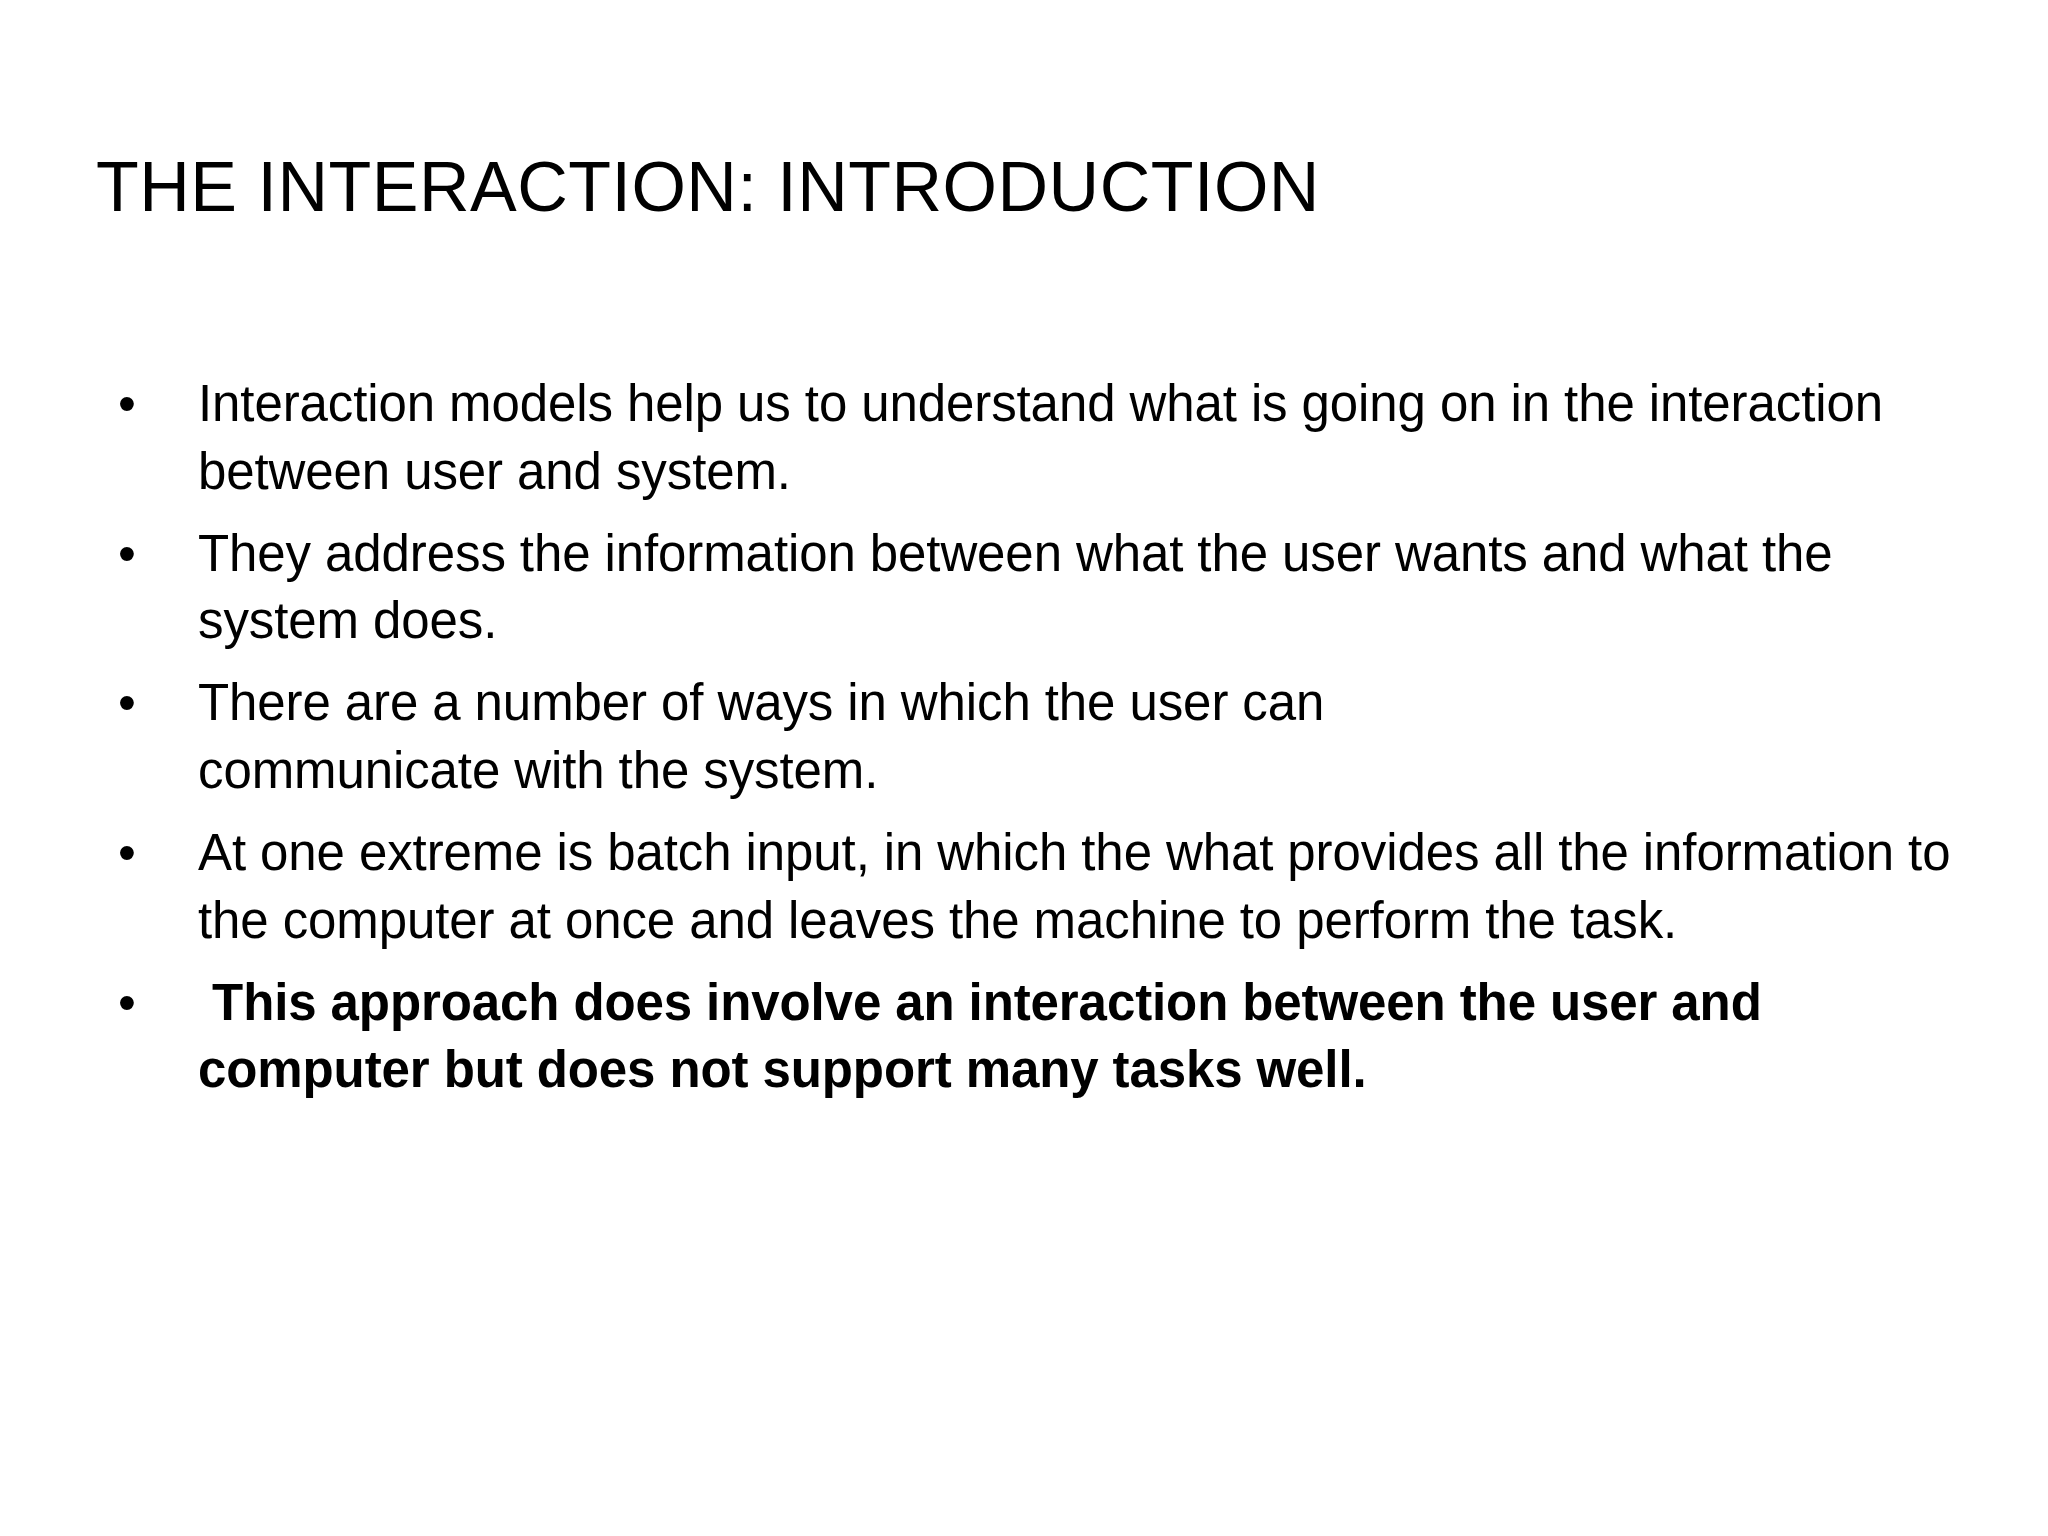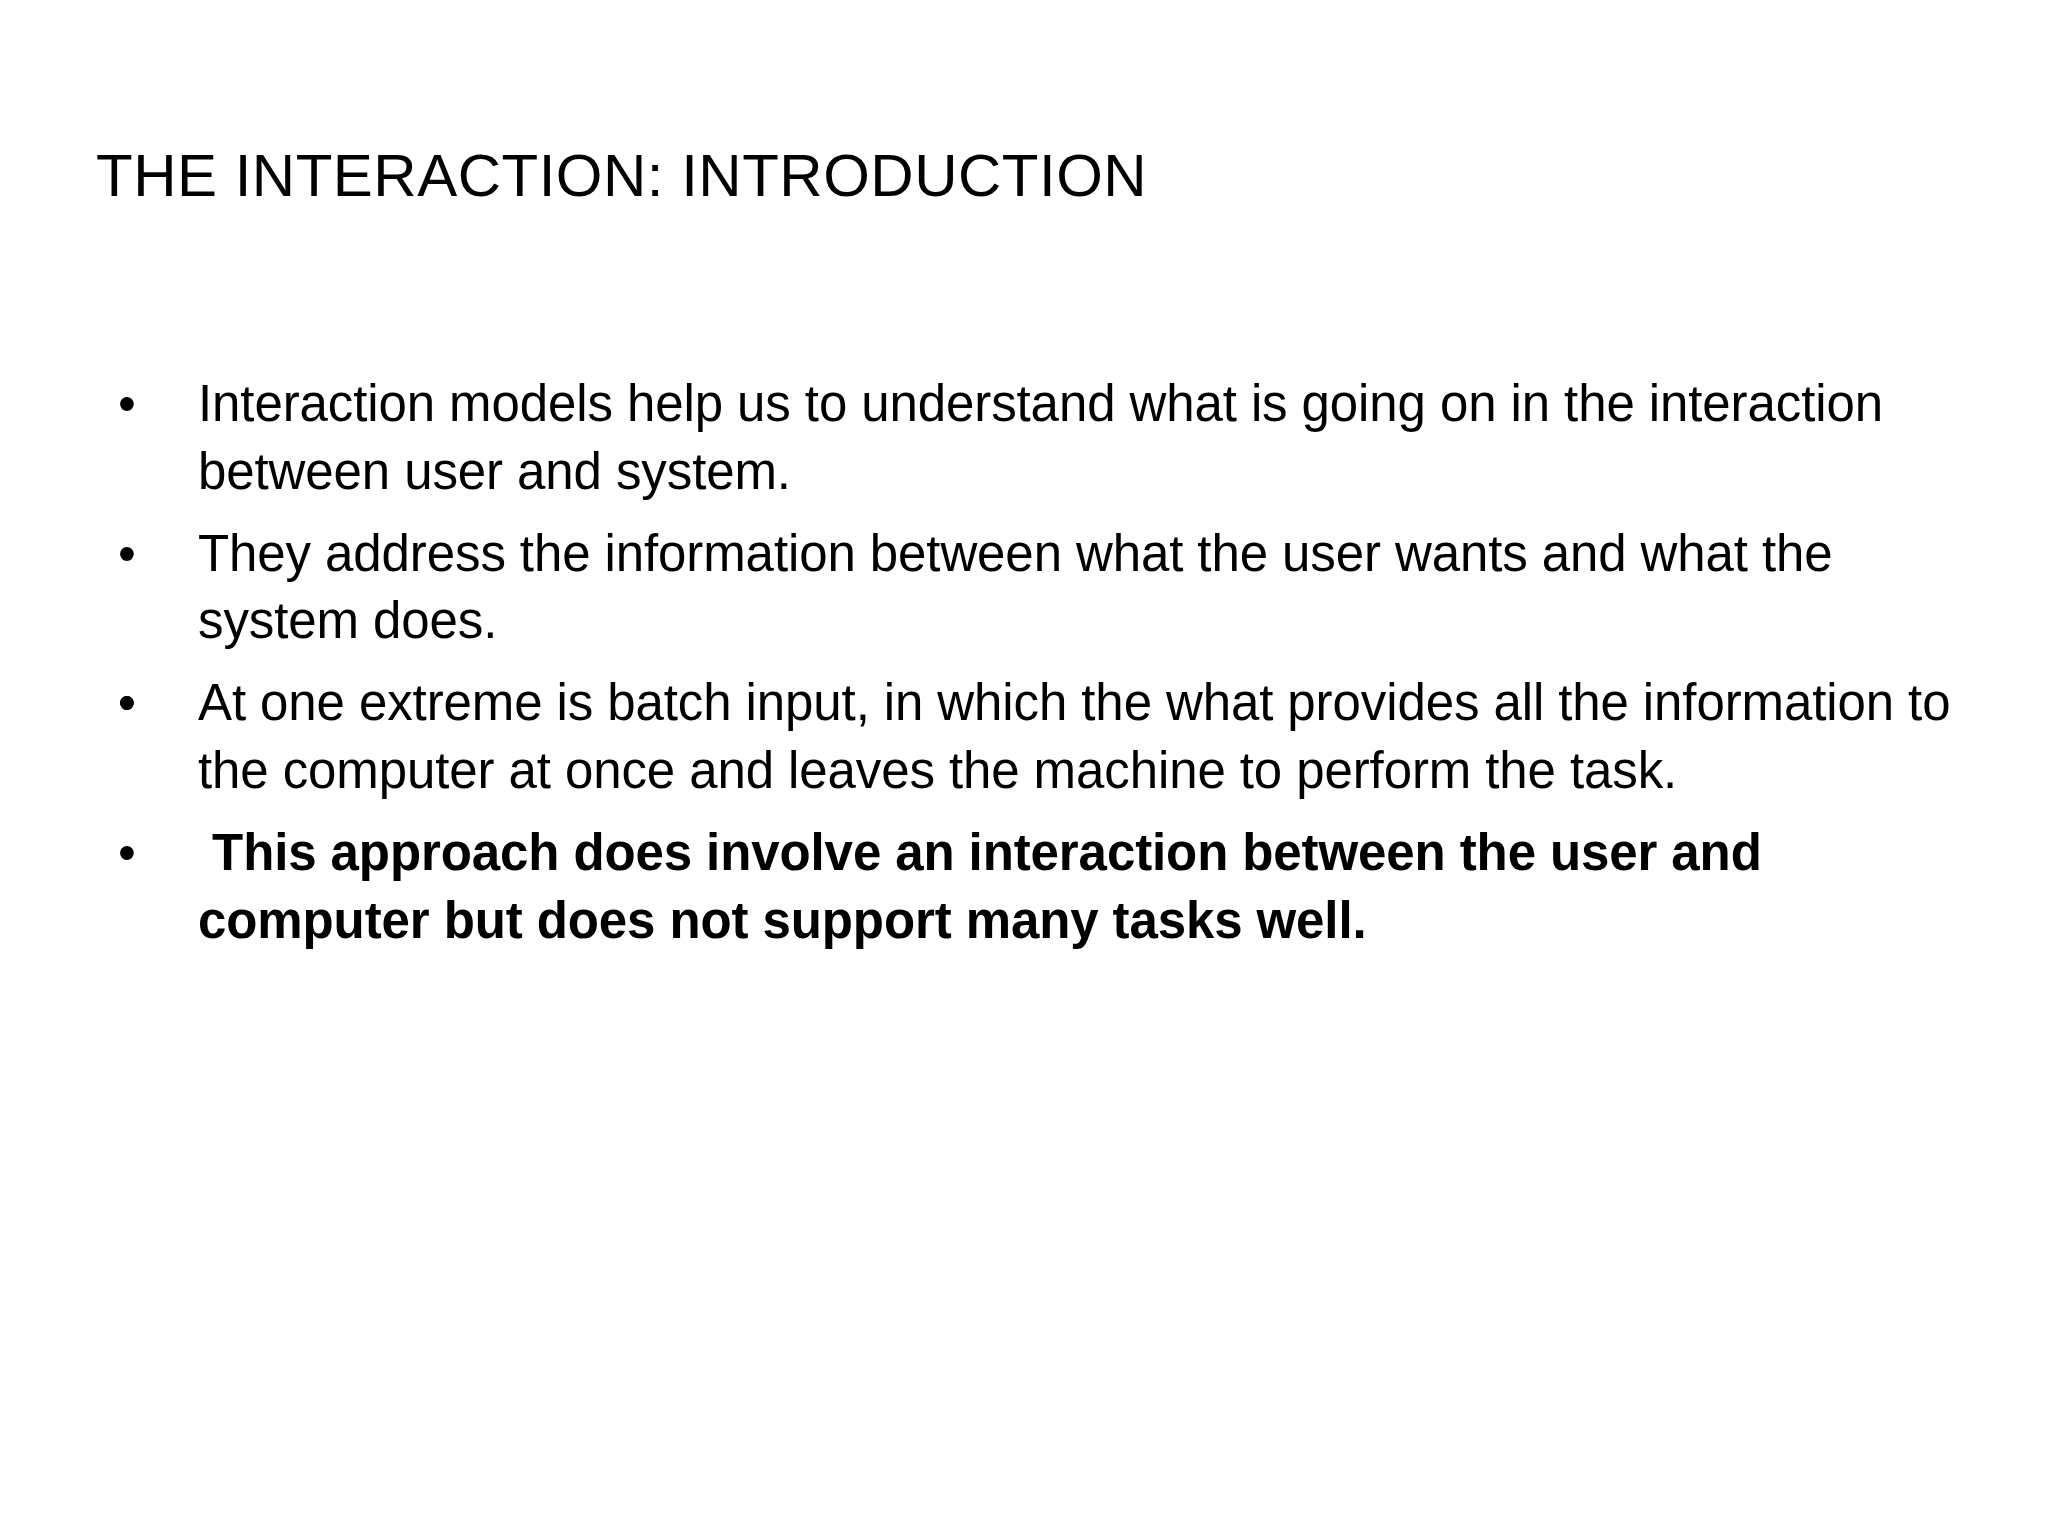--- a/index.html
+++ b/index.html
@@ -18,21 +18,21 @@
     background: #ffffff;
     overflow: hidden;
     box-sizing: border-box;
   }
   .slide-title {
     position: absolute;
     left: 96px;
     top: 104px;
     width: 1880px;
     font-family: "Liberation Sans", sans-serif;
-    font-size: 60px;
+    font-size: 70px;
     font-weight: 400;
     line-height: 1.05;
     letter-spacing: 0.5px;
     color: #000000;
     white-space: nowrap;
     text-align: left;
   }
   .body-block {
     position: absolute;
     left: 96px;
@@ -94,20 +94,21 @@
         <span class="bullet-text w-1">Interaction models help us to understand what is going on in the interaction between user and system.</span>
       </li>
 
       <li class="bullet-item">
         <span class="bullet-marker">•</span>
         <span class="bullet-text w-2">They address the information between what the user wants and what the system does.</span>
       </li>
 
       <li class="bullet-item">
         <span class="bullet-marker">•</span>
+        <span class="bullet-text w-3">There are a number of ways in which the user can communicate with the system.</span>
       </li>
 
       <li class="bullet-item">
         <span class="bullet-marker">•</span>
         <span class="bullet-text w-4">At one extreme is batch input, in which the what provides all the information to the computer at once and leaves the machine to perform the task.</span>
       </li>
 
       <li class="bullet-item">
         <span class="bullet-marker">•</span>
         <span class="bullet-text w-5"> This approach does involve an interaction between the user and computer but does not support many tasks well.</span>

